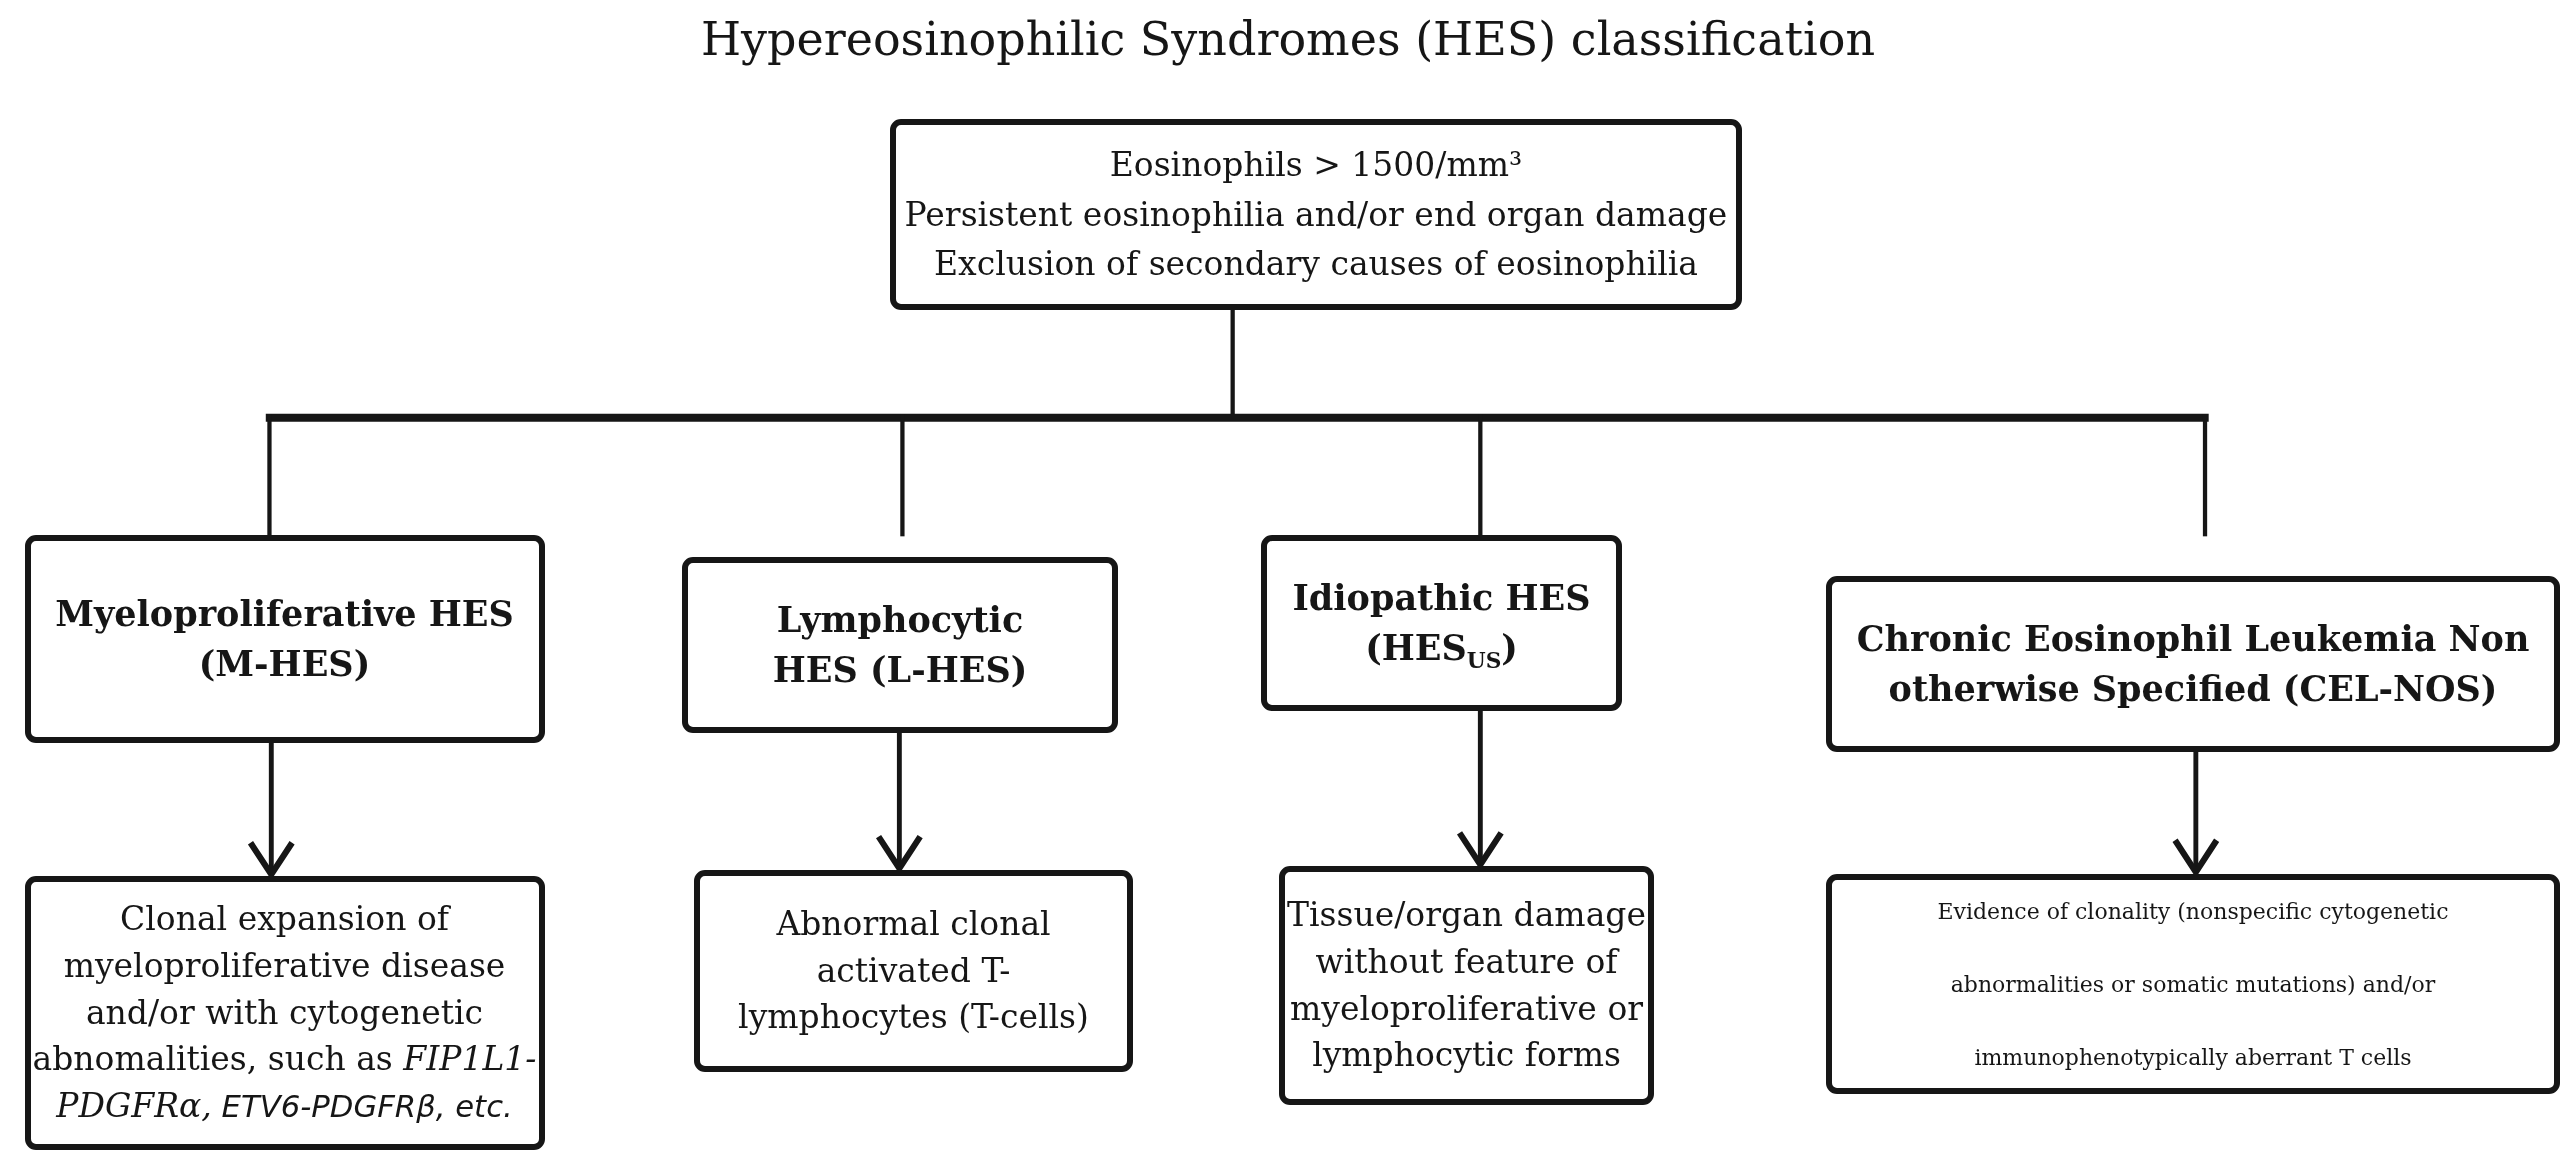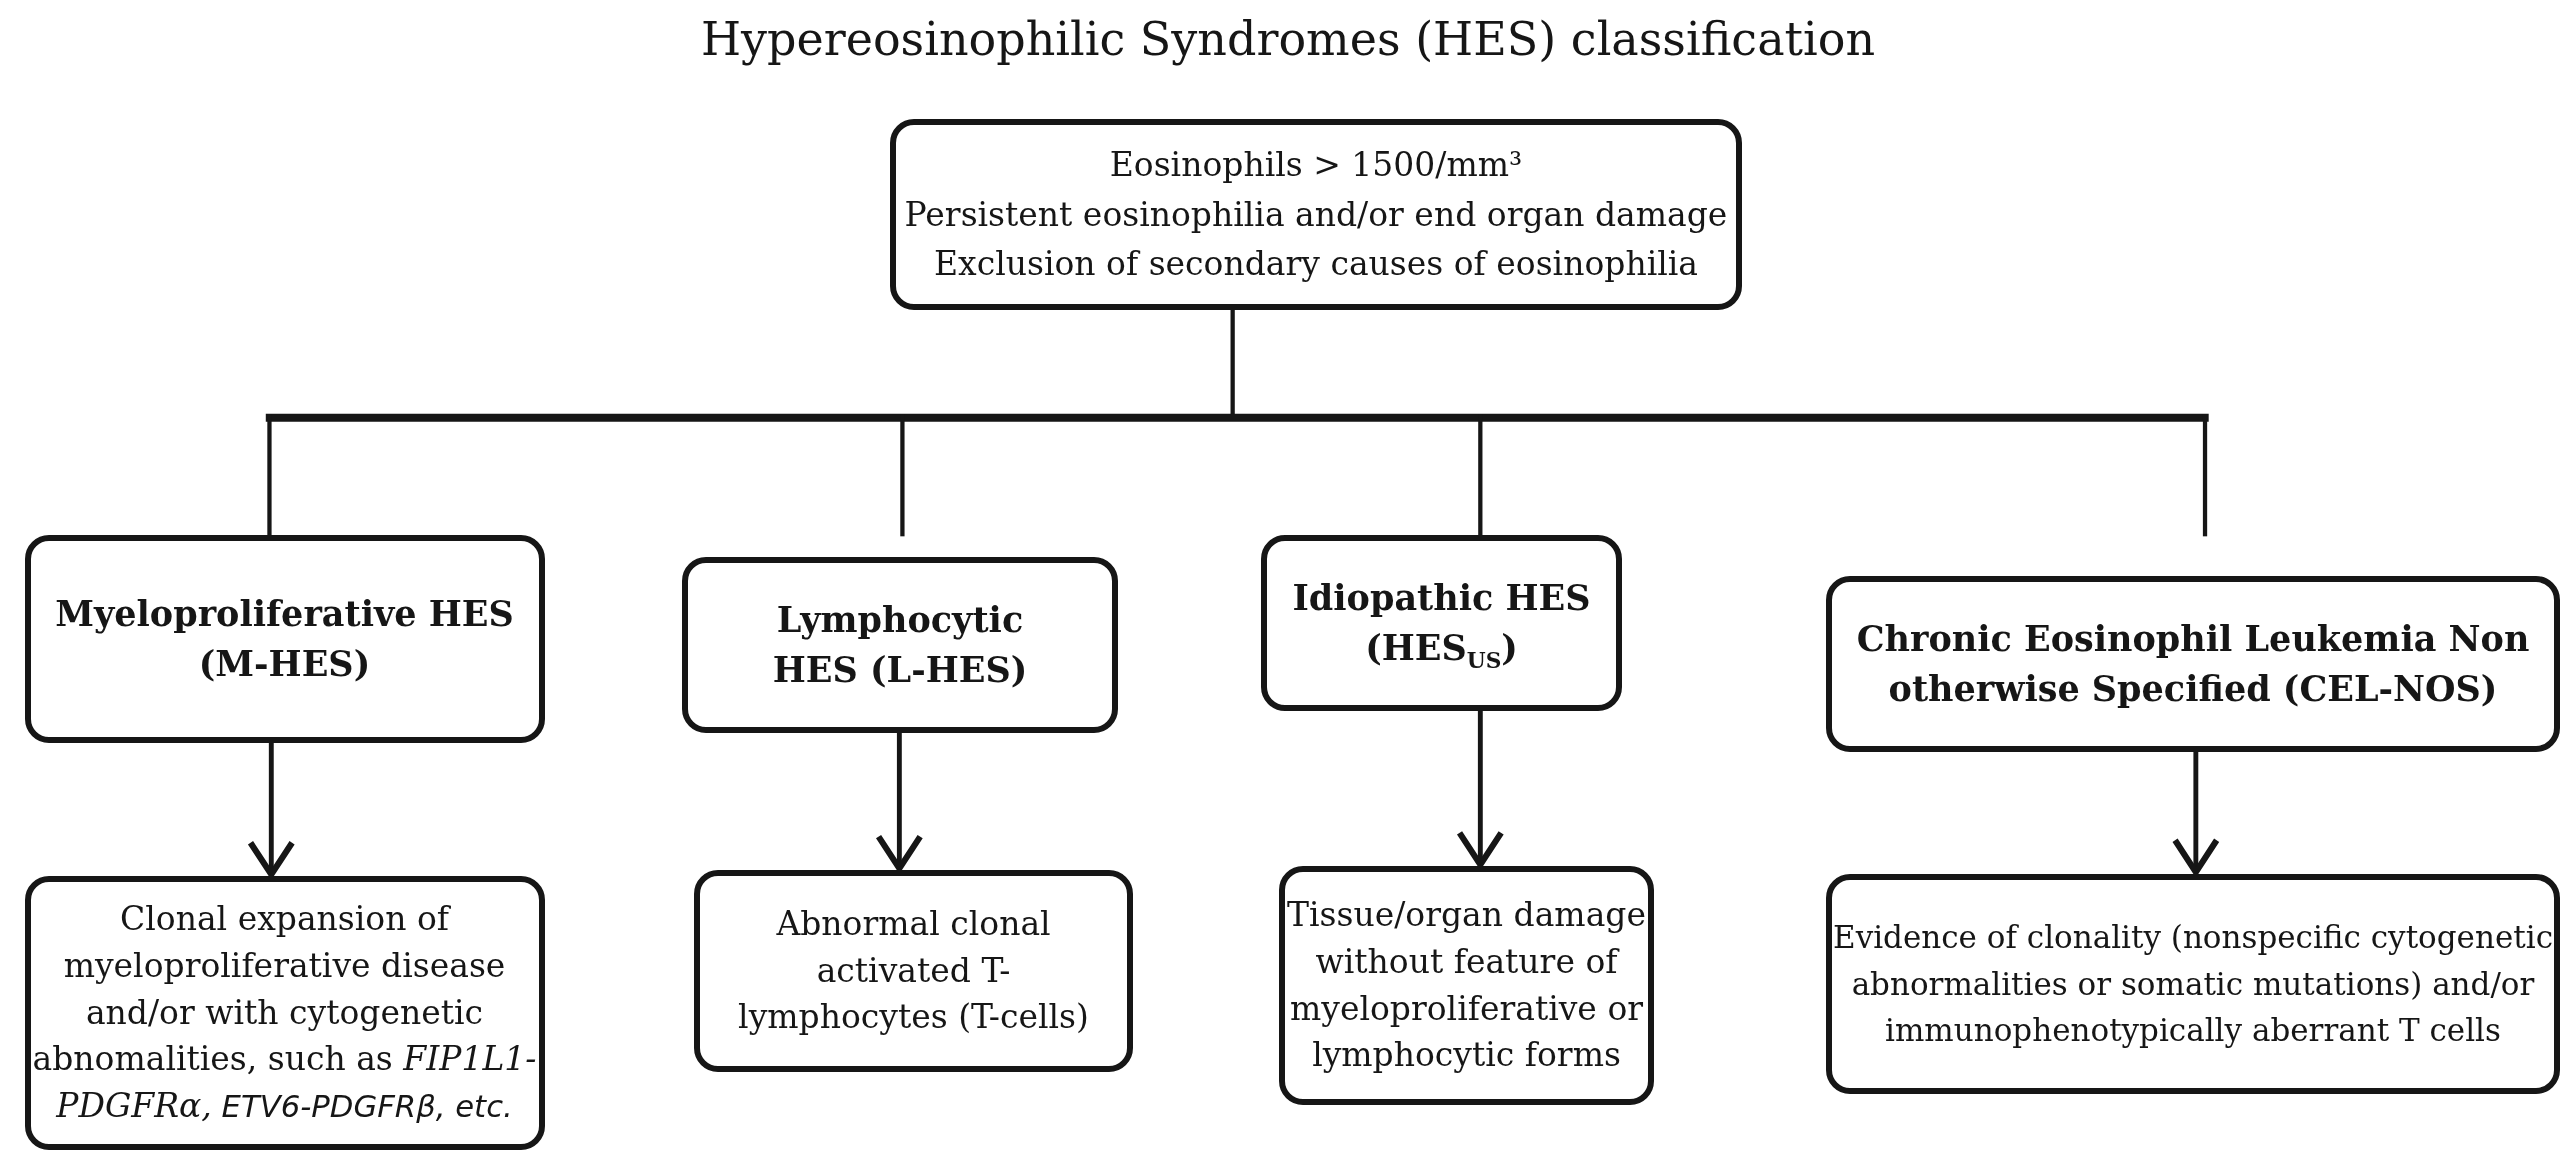--- a/index.html
+++ b/index.html
@@ -22,21 +22,21 @@
   #connectors {
     position: absolute;
     left: 0; top: 0;
     width: 2576px; height: 1154px;
     pointer-events: none;
   }
   .box {
     position: absolute;
     box-sizing: border-box;
     border: 6.7px solid;            
-    border-radius: 24px;
+    border-radius: 11px;
     background: #ffffff;
     display: flex;
     flex-direction: column;
     align-items: center;
     justify-content: center;
     text-align: center;
   }
   .criteria {
     left: 890px; top: 119px; width: 852px; height: 191px;
     font-size: 33px; line-height: 1.5;
@@ -44,21 +44,21 @@
   .branch { font-weight: bold; font-size: 35px; line-height: 1.42; }
   .branch.b1 { left: 24.5px;   top: 535px; width: 520px;  height: 208px; }
   .branch.b2 { left: 682px; top: 557px; width: 436px;  height: 176px; }
   .branch.b3 { left: 1261px; top: 535px; width: 361px;  height: 176px; }
   .branch.b4 { left: 1826px; top: 535px; width: 734px; height: 176px; margin-top: 41px; }
   .desc { font-size: 33px; line-height: 1.42; }
   .desc.d1 { left: 24.5px;   top: 876px; width: 520px;  height: 274px; }
   .desc.d2 { left: 694px; top: 870px; width: 439px;  height: 202px; }
   .desc.d3 { left: 1279px; top: 866px; width: 375px;  height: 239px; }
   .desc.d4 { left: 1826px; top: 874px; width: 734px; height: 220px;
-             font-size: 31px; line-height: 1.5; }
+             font-size: 22px; line-height: 1.5; gap: 40px; }
   .tline { white-space: nowrap; }
   .seg-n    { }
   .seg-is   { font-style: italic; }
   .seg-isans{ font-style: italic;
               font-family: "DejaVu Sans", "Liberation Sans", sans-serif;
               font-size: 0.93em; }
   .seg-sub  { vertical-align: sub; font-size: 0.62em; line-height: 0; }
 </style>
 </head>
 <body>

